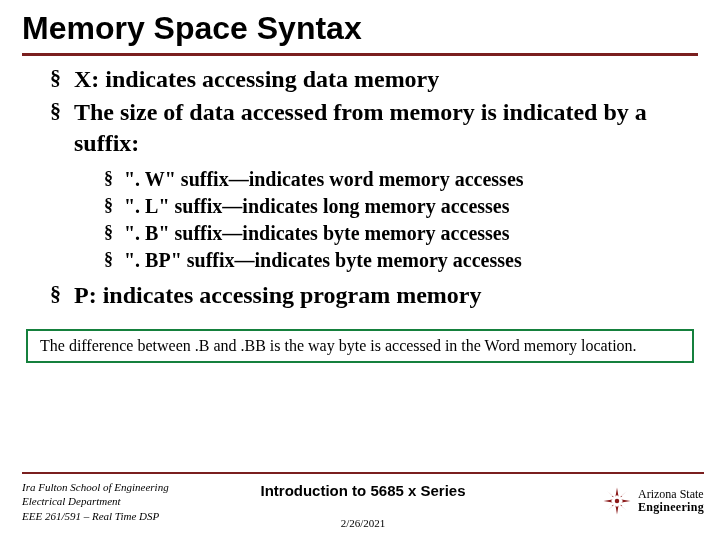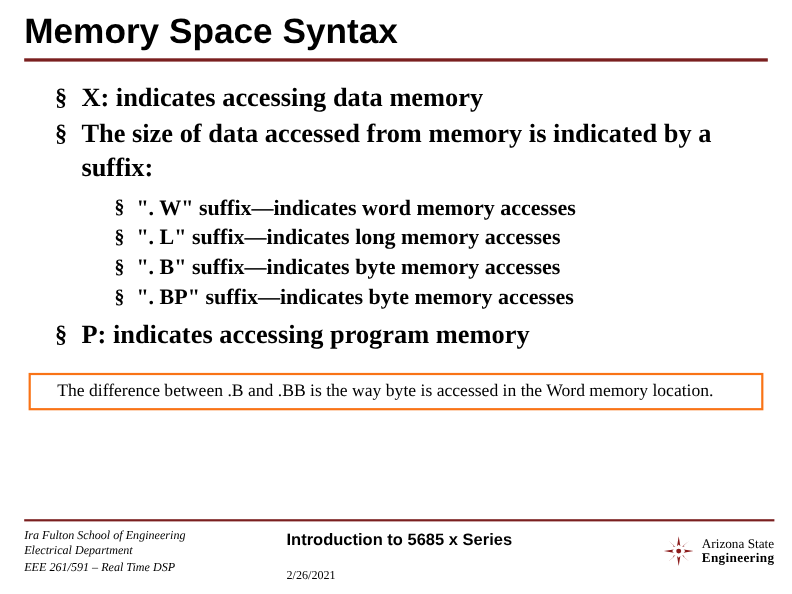--- a/index.html
+++ b/index.html
@@ -17,21 +17,21 @@
     height: 100%;
     padding: 10px 22px 0 22px;
     position: relative;
   }
   .title {
     font-family: Arial, Helvetica, sans-serif;
     font-size: 32px;
     font-weight: bold;
     padding-bottom: 6px;
     border-bottom: 3px solid #7a1f1f;
-    margin-bottom: 18px;
+    margin-bottom: 8px;
   }
   .main-list {
     list-style: none;
     padding-left: 28px;
   }
   .main-list > li {
     position: relative;
     font-size: 24px;
     font-weight: bold;
     line-height: 1.3;
@@ -62,22 +62,22 @@
     content: "§";
     position: absolute;
     left: 0;
     top: 0;
     font-size: 18px;
   }
   .note-box {
     margin-top: 18px;
     margin-left: 4px;
     margin-right: 4px;
-    border: 2px solid #f97316;
-    padding: 6px 24px;
+    border: 2px solid #15803d;
+    padding: 6px 12px;
     font-size: 16px;
     font-weight: normal;
   }
   .footer {
     position: absolute;
     bottom: 8px;
     left: 22px;
     right: 16px;
     height: 60px;
     border-top: 2px solid #7a1f1f;
@@ -85,21 +85,21 @@
     display: flex;
     align-items: flex-start;
     justify-content: space-between;
   }
   .footer-left {
     font-style: italic;
     font-size: 11px;
     line-height: 1.3;
   }
   .footer-center {
-    text-align: left;
+    text-align: center;
     position: absolute;
     left: 50%;
     transform: translateX(-50%);
     top: 8px;
   }
   .footer-center-title {
     font-family: Arial, Helvetica, sans-serif;
     font-weight: bold;
     font-size: 15px;
   }

